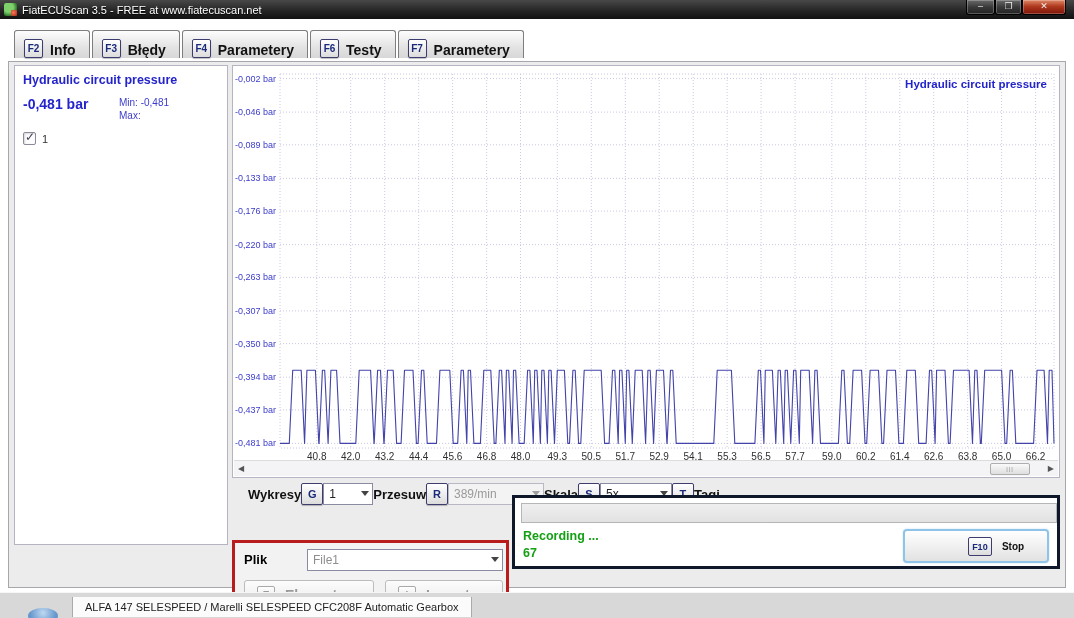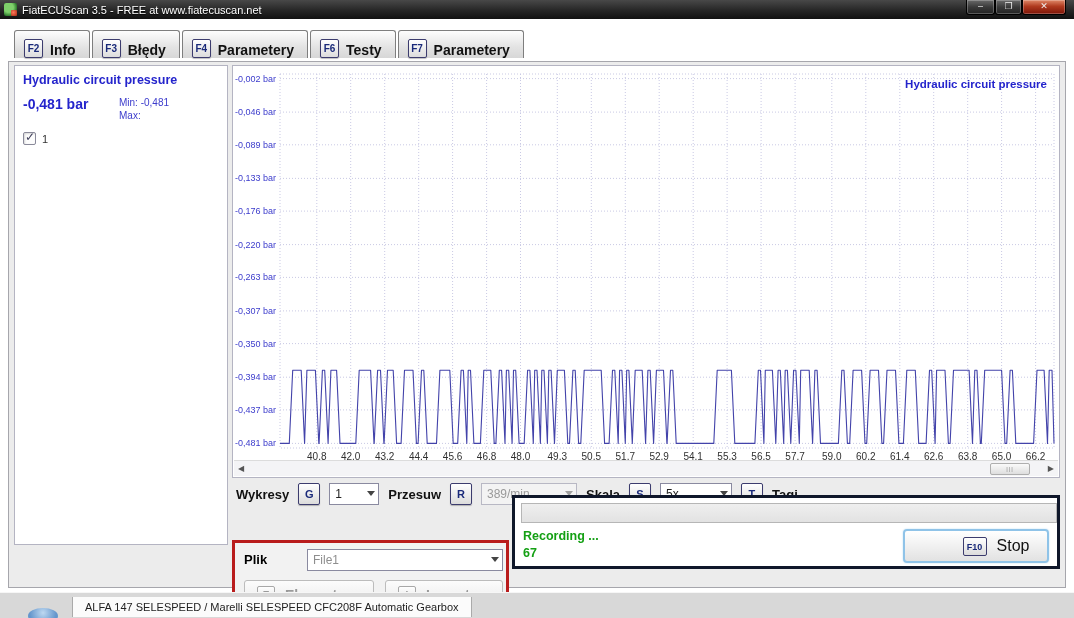--- a/index.html
+++ b/index.html
@@ -60,21 +60,21 @@
   .wave { fill:none; stroke:#4343aa; stroke-width:1.1; stroke-linejoin:round; }
   .hscroll { position:absolute; left:1px; right:1px; bottom:1px; height:16px; background:#f4f4f6;
     border-top:1px solid #dcdcdc; }
   .scroll-arrow { position:absolute; top:3px; font-size:8px; color:#555; }
   .scroll-arrow.left { left:4px; } .scroll-arrow.right { right:4px; }
   .scroll-thumb { position:absolute; right:28px; top:2px; width:40px; height:12px;
     background:linear-gradient(#fafafa,#dedede); border:1px solid #aeaeae; border-radius:2px;
     text-align:center; font-size:6px; letter-spacing:1px; color:#8a8a8a; line-height:10px; }
 
   
-  .controls-row { position:absolute; left:236px; top:482px; height:24px; display:flex; align-items:center; gap:9px; }
+  .controls-row { position:absolute; left:248px; top:482px; height:24px; display:flex; align-items:center; }
   .ctl-label { font-weight:bold; font-size:13px; color:#111; }
   .keycap-lg { width:22px; height:22px; line-height:21px; font-size:11px; }
   .select { height:22px; background:#fff; border:1px solid #8a8aa0; display:flex; align-items:center;
     font-size:12px; color:#222; padding-left:5px; position:relative; }
   .select .arrow { position:absolute; right:3px; top:7px; width:0; height:0;
     border-left:4px solid transparent; border-right:4px solid transparent; border-top:5px solid #444; }
   .select.disabled { background:#f3f3f3; color:#9a9a9a; border-color:#b8b8c4; }
   .select.disabled .arrow { border-top-color:#a0a0a0; }
   .sel-graph { width:50px; } .sel-rate { width:96px; } .sel-scale { width:72px; }
 
@@ -94,21 +94,21 @@
   .record-box { position:absolute; left:512px; top:495px; width:548px; height:74px;
     background:#fff; border:3px solid #0f172a; }
   .progress { position:absolute; left:6px; top:5px; width:536px; height:20px;
     background:linear-gradient(#efefef,#e2e2e2); border:1px solid #b6b6b6; }
   .rec-status { position:absolute; left:8px; top:31px; color:#14a014; font-weight:bold; font-size:12.5px; }
   .rec-count { position:absolute; left:8px; top:48px; color:#14a014; font-weight:bold; font-size:12.5px; }
   .stop-btn { position:absolute; right:8px; top:31px; width:146px; height:34px;
     border:2px solid #8fc3e8; border-radius:4px; background:linear-gradient(#ffffff,#e2e2e2);
     display:flex; align-items:center; justify-content:center; gap:10px; box-shadow:0 0 2px #b8dcf4;padding-left:40px; }
   .stop-btn .keycap { width:24px; height:19px; line-height:18px; font-size:9px; box-shadow:none; }
-  .stop-label { font-weight:normal; font-size:16px; color:#111; }
+  .stop-label { font-weight:bold; font-size:10px; color:#111; }
 
   
   .logo { position:absolute; left:11px; top:542px; color:#17368e; font-weight:bold; font-size:37px;
     letter-spacing:-2px; }
   .status-strip { position:absolute; left:0; top:592px; width:1074px; height:26px; background:#d8d8d8;
     border-top:1px solid #f6f6f6; }
   .status-box { position:absolute; left:30px; top:4px; height:20px; padding:0 12px;
     background:#fbfbfb; border-left:1px solid #aaa; border-right:1px solid #aaa;
     font-size:11px; color:#222; display:flex; align-items:center;margin-left:42px; }
   .orb { position:absolute; left:28px; bottom:-6px; width:30px; height:16px; border-radius:50%;

